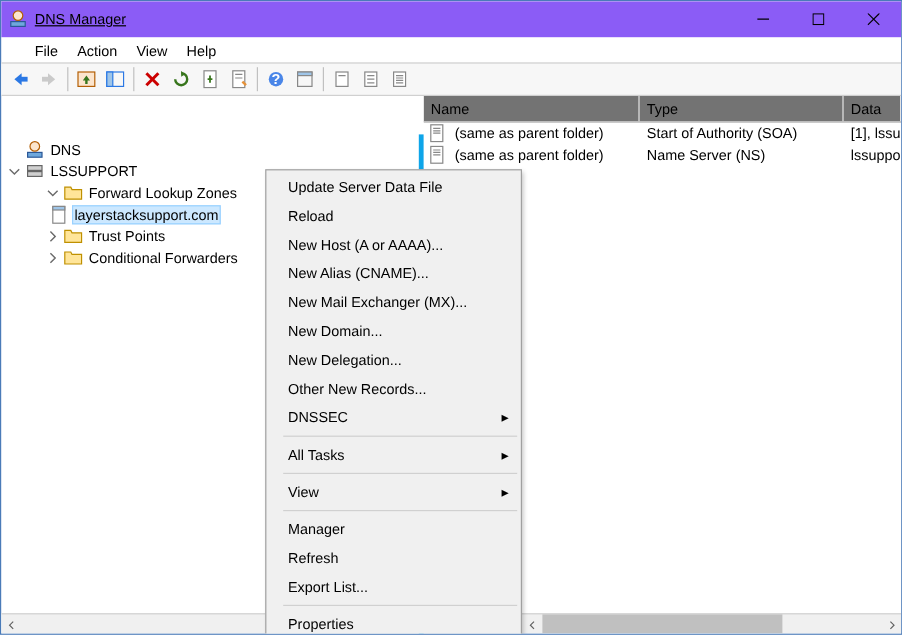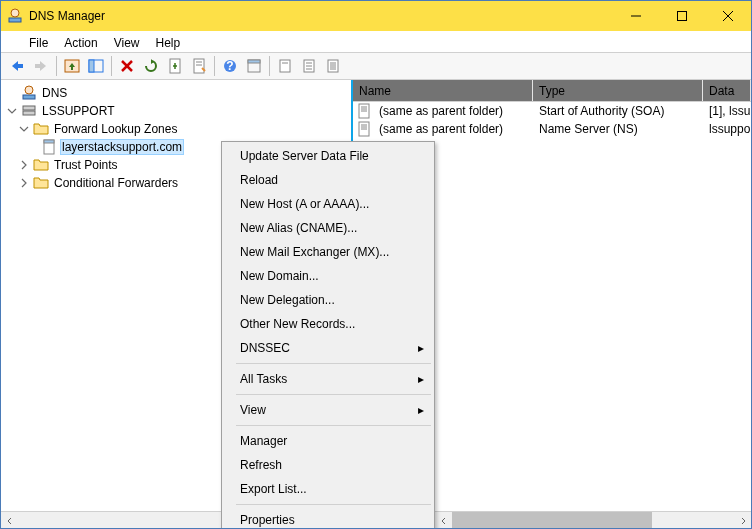--- a/index.html
+++ b/index.html
@@ -1,48 +1,48 @@
 <!DOCTYPE html>
 <html><head>
 <meta charset="utf-8">
 <style>
 * { box-sizing: border-box; margin: 0; padding: 0; font-family: "Segoe UI", Tahoma, sans-serif; font-size: 12px; }
 body { background: #fff; width: 752px; height: 529px; overflow: hidden; border: 1px solid #4a7bb8; position: relative; }
 
 
-.titlebar { height: 30px; display: flex; align-items: center; padding: 0 0 0 6px; background: #fde047; }
+.titlebar { height: 30px; display: flex; align-items: center; padding: 0 0 0 6px; background: #8b5cf6; text-decoration: underline; }
 .titlebar .app-icon { width: 16px; height: 16px; margin-right: 6px; }
 .titlebar .title { font-size: 12px; }
 .titlebar .spacer { flex: 1; }
 .win-btn { width: 46px; height: 30px; display: flex; align-items: center; justify-content: center; }
 .win-btn svg { width: 10px; height: 10px; stroke: #000; fill: none; stroke-width: 1; }
 
 
 .menubar { height: 21px; display: flex; align-items: flex-end; padding: 0 20px; }
 .menubar .menu-item { padding: 2px 8px; }
 
 
 .toolbar { height: 28px; display: flex; align-items: center; padding: 0 4px; border-top: 1px solid #d0d0d0; border-bottom: 1px solid #d0d0d0; background: #f7f7f7; }
 .tb-btn { width: 22px; height: 22px; display: flex; align-items: center; justify-content: center; margin: 0 1px; border: 1px solid transparent; }
 .tb-sep { width: 1px; height: 20px; background: #c0c0c0; margin: 0 3px; }
 
 
 .content { display: flex; height: calc(100% - 30px - 21px - 28px); }
-.tree-pane { width: 352px; border-right: 2px solid #0ea5e9; position: relative; overflow: hidden; padding: 2px 0; }
+.tree-pane { width: 352px; border-right: 4px solid #0ea5e9; position: relative; overflow: hidden; padding: 2px 0; margin-top: 32px; }
 .list-pane { flex: 1; overflow: hidden; display: flex; flex-direction: column; }
 
 
 .tree { padding: 2px 0; }
 .tree-row { display: flex; align-items: center; height: 18px; padding-left: 4px; white-space: nowrap; }
 .tree-row .expander { width: 14px; height: 14px; display: flex; align-items: center; justify-content: center; }
 .tree-row .node-icon { width: 16px; height: 16px; margin: 0 3px 0 2px; display: flex; align-items: center; justify-content: center; }
 .tree-row .node-label { padding: 1px 2px; }
 .tree-row.selected .node-label { background: #cce8ff; border: 1px solid #99d1ff; padding: 0 1px; }
 .indent-1 { }
-.indent-2 { padding-left: 16px; align-items: center; }
+.indent-2 { padding-left: 36px; align-items: center; }
 .indent-3 { padding-left: 24px; }
 
 
 .list-header { display: flex; height: 22px; border-bottom: 1px solid #d0d0d0; background: #737373; }
 .list-header .col { padding: 4px 6px; border-right: 1px solid #e5e5e5; }
 .col-name { width: 180px; }
 .col-type { width: 170px; }
 .col-data { flex: 1; }
 .list-body { flex: 1; }
 .list-row { display: flex; height: 18px; align-items: center; }

